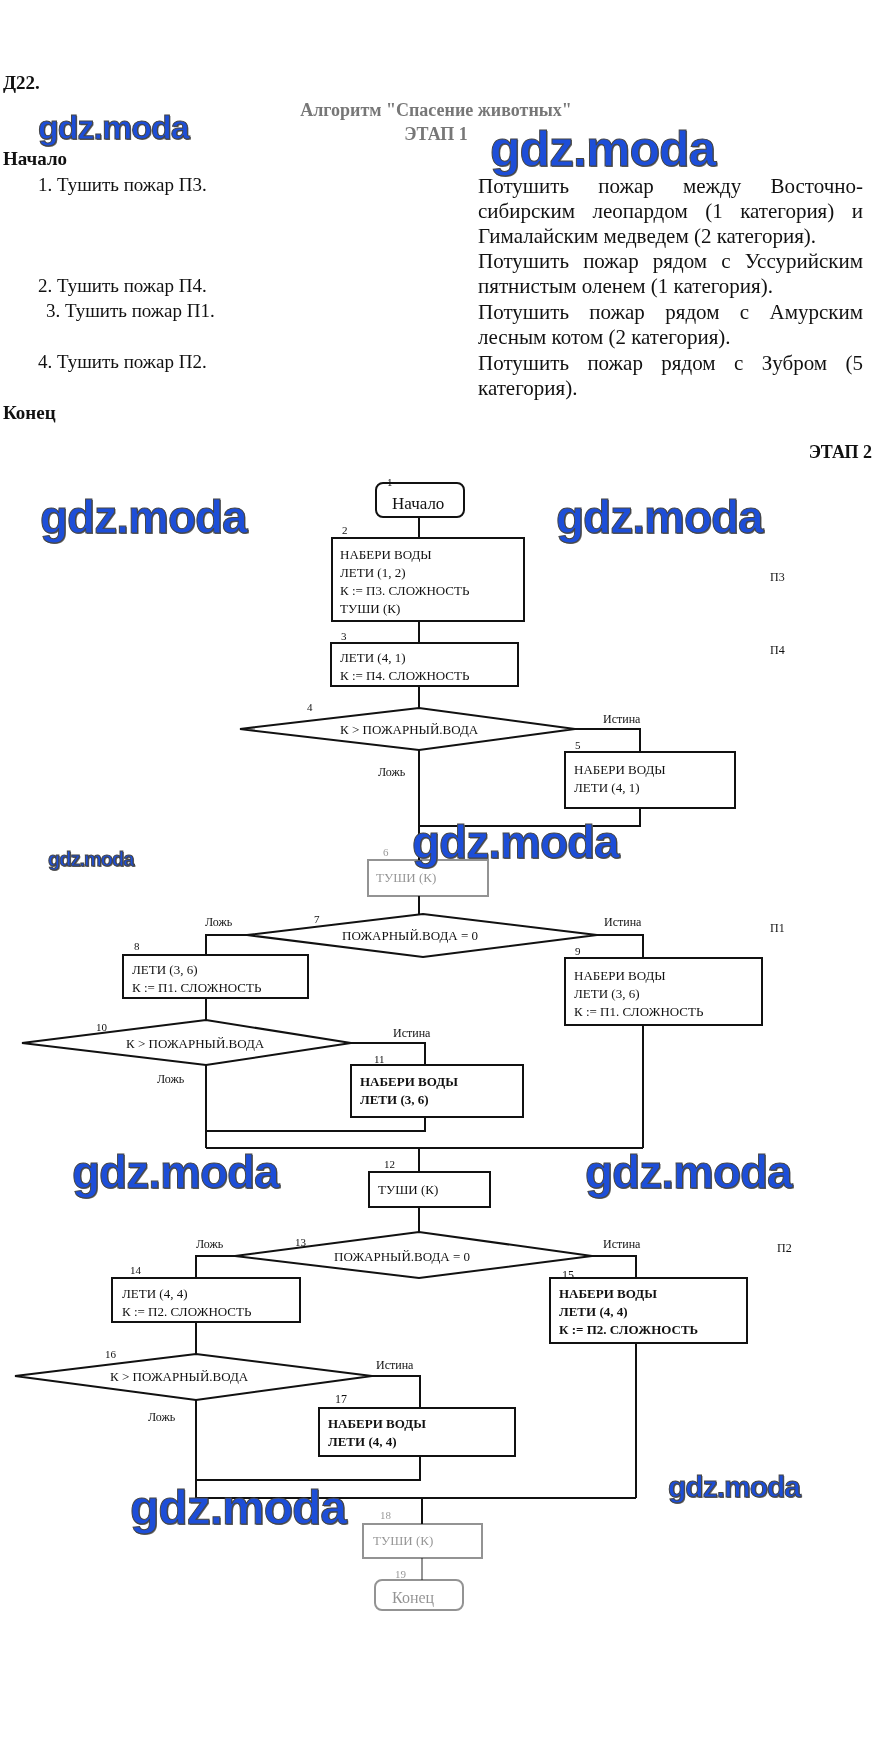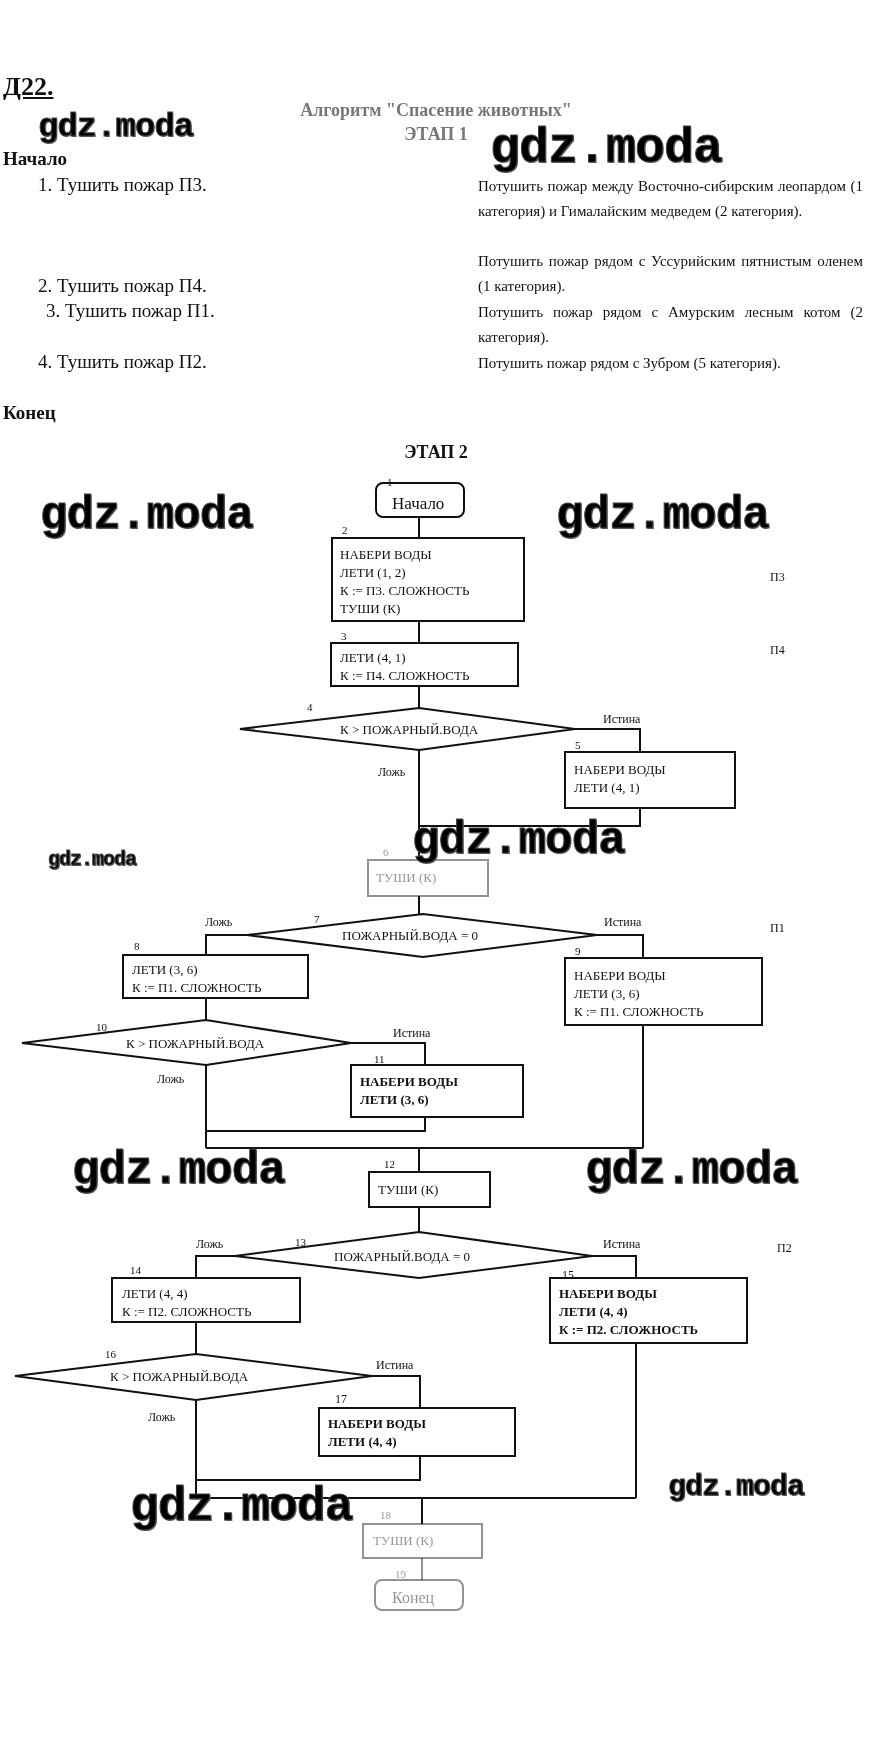--- a/index.html
+++ b/index.html
@@ -1,25 +1,25 @@
 <!DOCTYPE html>
 <html><head>
 <meta charset="utf-8">
 <style>
   html, body { margin: 0; padding: 0; background: #ffffff; }
   body { width: 872px; height: 1760px; position: relative; overflow: hidden;
          font-family: "Liberation Serif", "DejaVu Serif", serif; color: #111; }
   .abs { position: absolute; }
-  .task-num { font-size: 26px; font-weight: bold; text-decoration: underline; }
+  .task-num { font-size: 19px; font-weight: bold; }
   .title1 { font-size: 18px; font-weight: bold; color: #777; width: 872px; text-align: center; }
-  .stage { font-size: 18px; font-weight: bold; width: 872px; text-align: center; }
+  .stage { font-size: 18px; font-weight: bold; width: 872px; text-align: right; }
   .head { font-size: 19px; font-weight: bold; }
   .step { font-size: 19px; }
-  .desc { font-size: 15px; text-align: justify; text-align-last: left; line-height: 25px; width: 385px; }
-  .wm { font-family: Liberation Mono, monospace; font-weight: bold; color: #000000; letter-spacing: -1px;
+  .desc { font-size: 21px; text-align: justify; text-align-last: left; line-height: 25px; width: 385px; }
+  .wm { font-family: Liberation Sans, sans-serif; font-weight: bold; color: #1d4ed8; letter-spacing: -1px;
         -webkit-text-stroke: 1px #444; text-shadow: 1px 1px 0 #666; }
   svg text { font-family: "Liberation Serif", "DejaVu Serif", serif; fill: #111; }
   .fc-line { stroke: #111; stroke-width: 2; fill: none; }
   .fc-box { stroke: #111; stroke-width: 2; fill: #fff; }
   .faded { opacity: 0.45; }
 </style>
 </head>
 <body>
 
 <div class="abs task-num" style="left:3px;top:72px;">Д22.</div>

